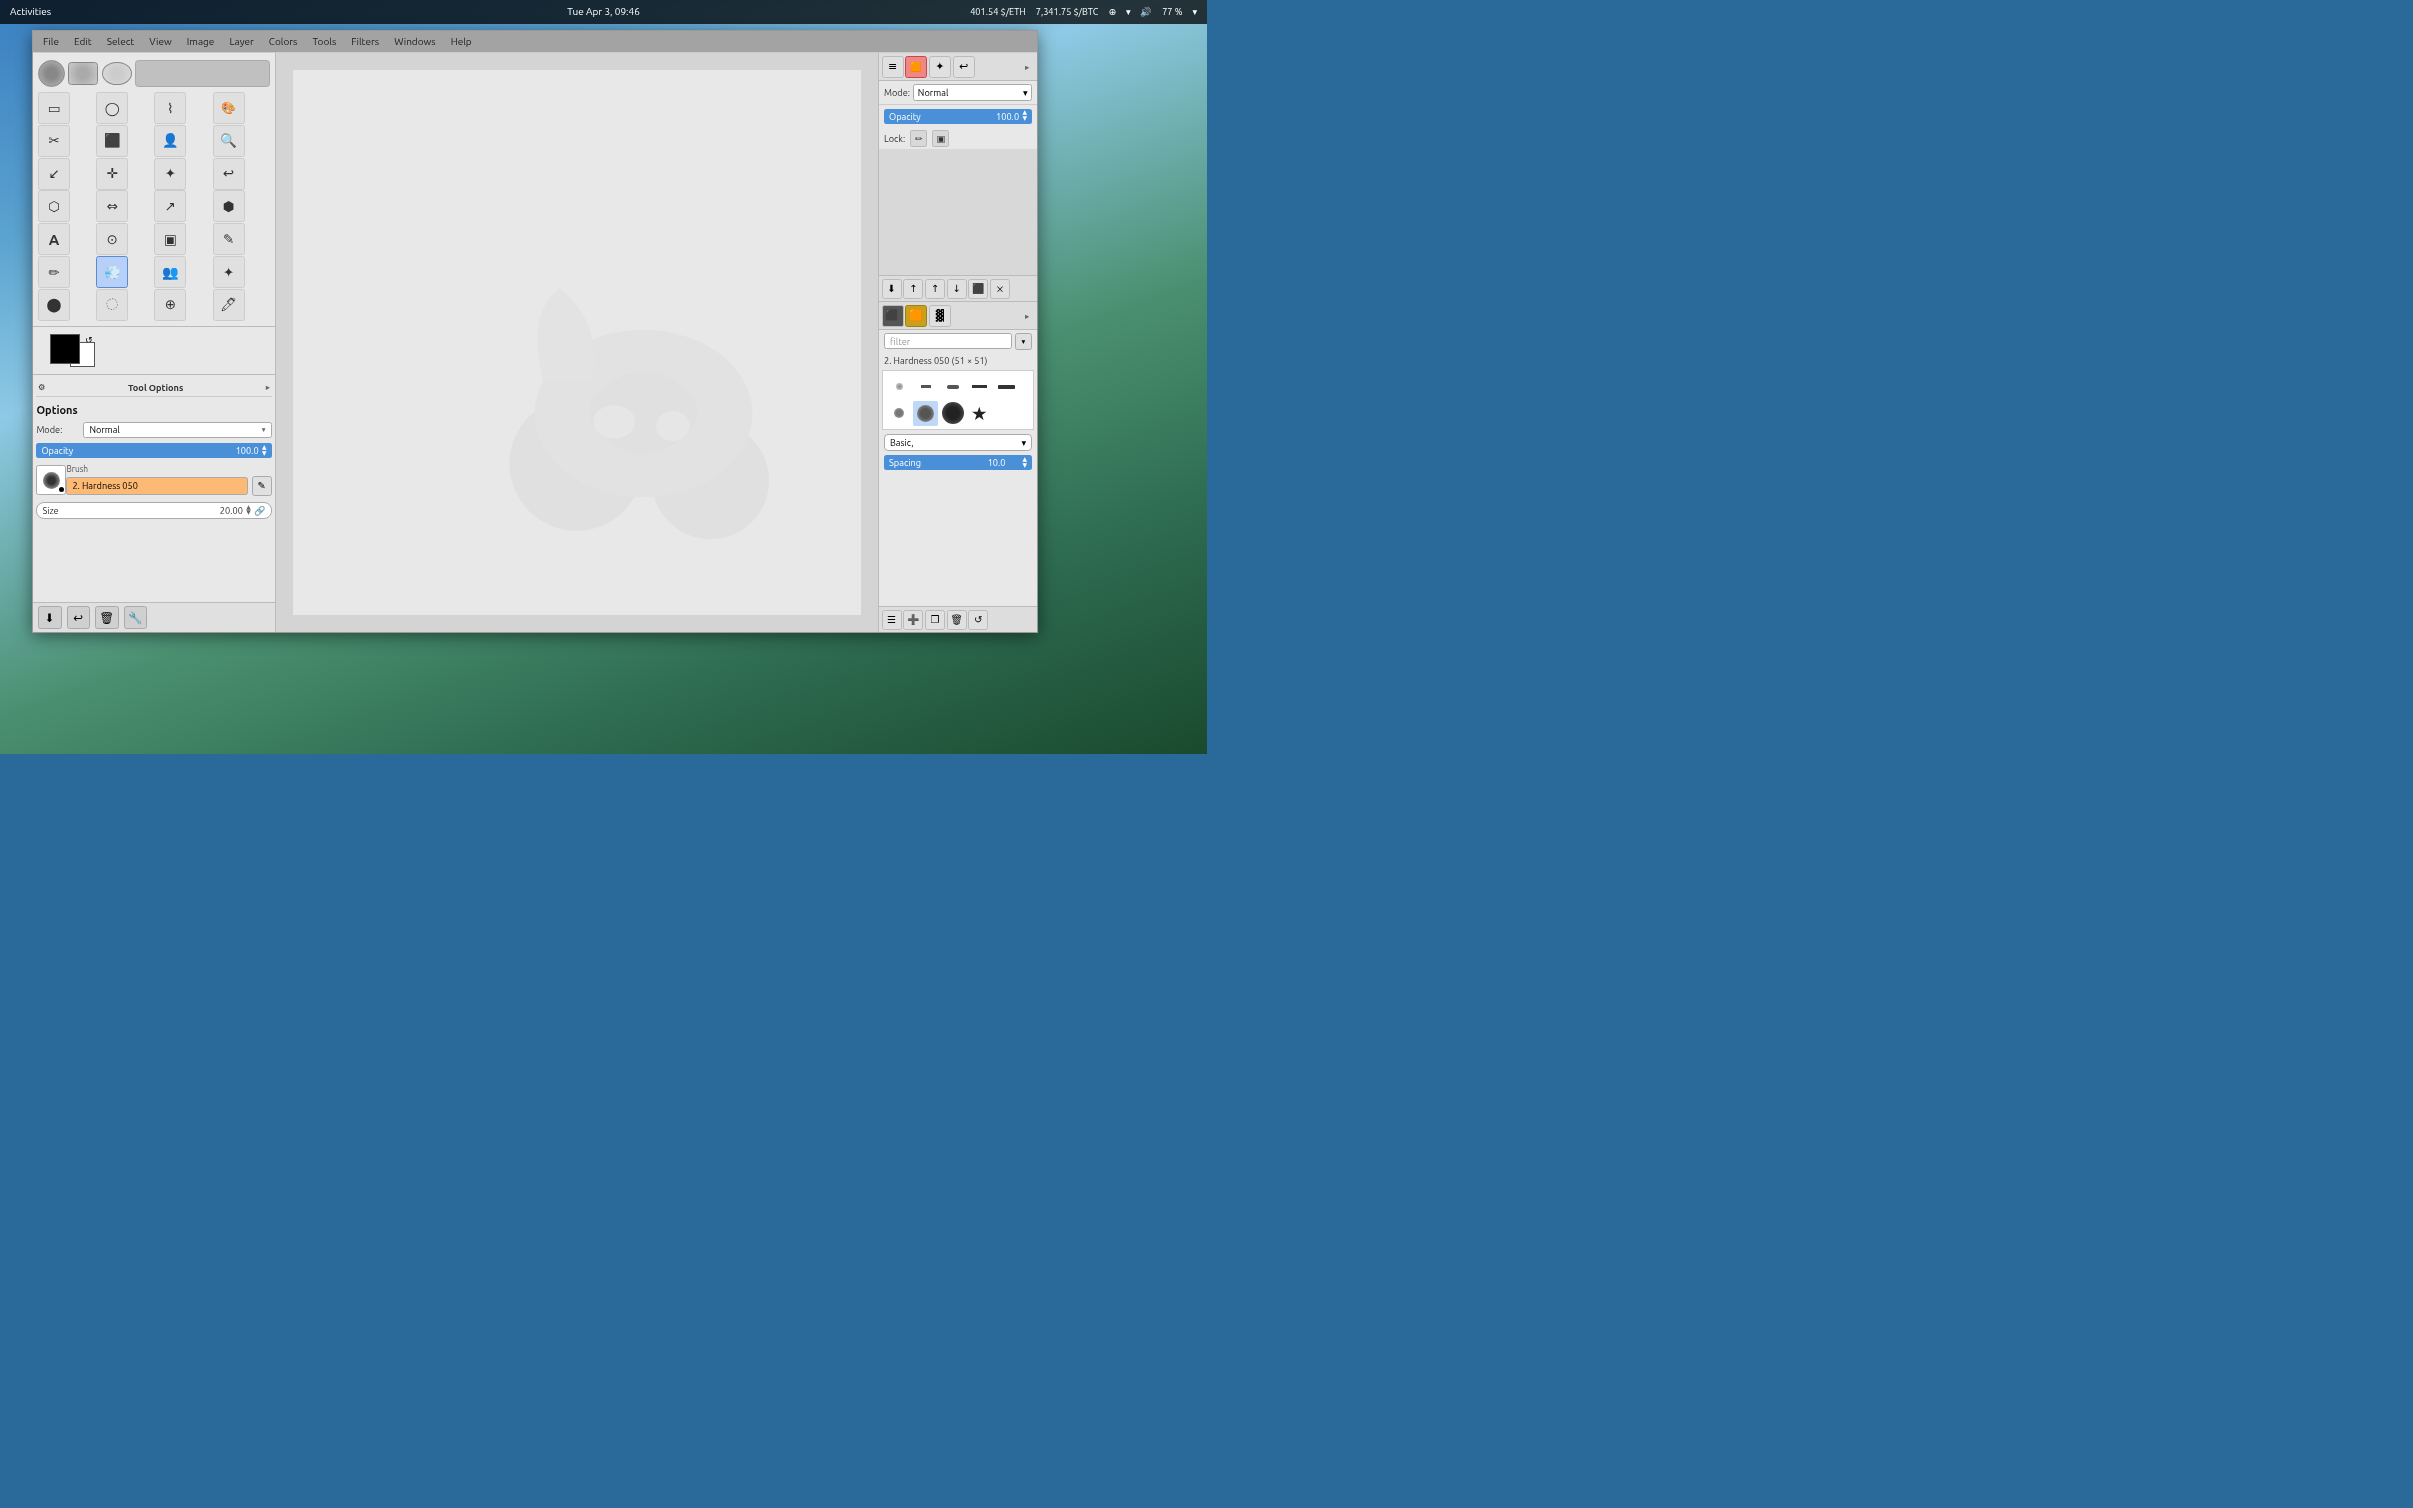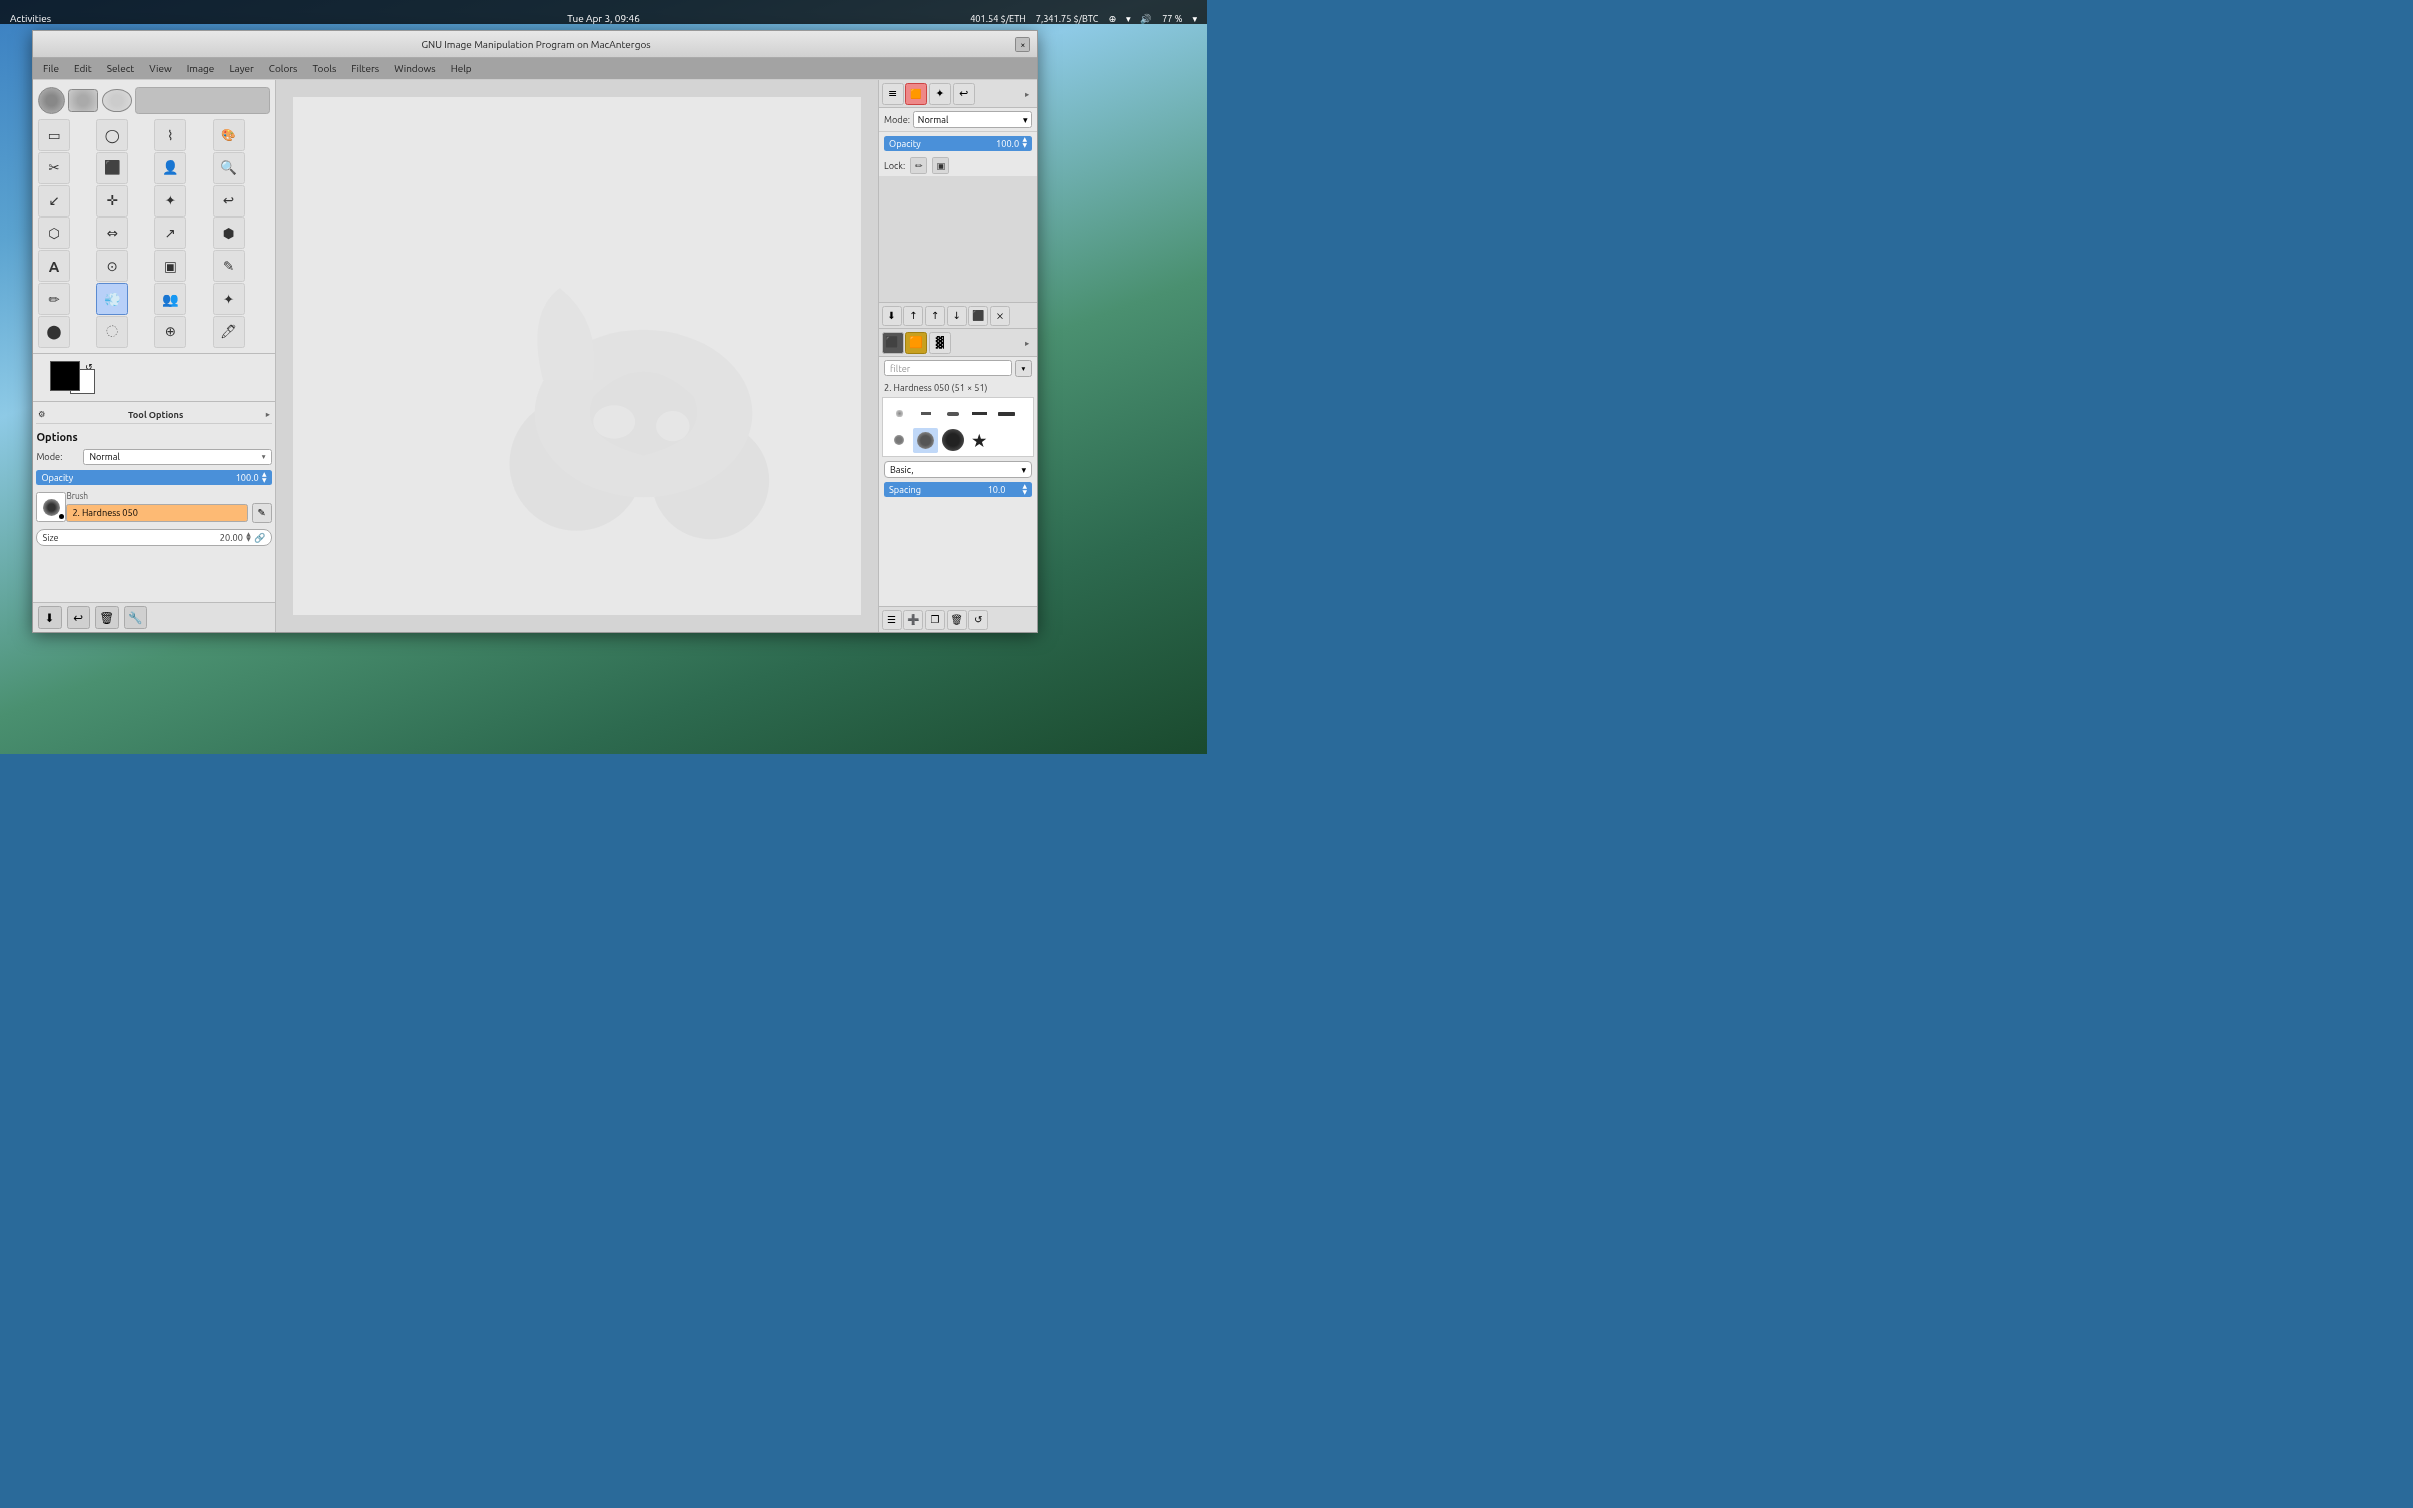--- a/index.html
+++ b/index.html
@@ -20,21 +20,21 @@
       background: linear-gradient(160deg, #3a7fc1 0%, #5ba3d0 20%, #8ecae6 35%, #4a9070 60%, #2d6a4f 80%, #1a4a2e 100%);
     }
 
     
     .topbar {
       position: absolute;
       top: 0; left: 0; right: 0;
       height: 23.5px;
       background: rgba(0,0,0,0.75);
       display: flex;
-      align-items: flex-end;
+      align-items: center;
       justify-content: space-between;
       padding: 0 10px;
       color: #fff;
       font-size: 10px;
       z-index: 100;
     }
     .topbar-left { display: flex; gap: 6.7px; }
     .topbar-center { position: absolute; left: 50%; transform: translateX(-50%); }
     .topbar-right { display: flex; align-items: center; gap: 10px; font-size: 9.2px; }
 
@@ -624,25 +624,20 @@
     <span>⊕</span>
     <span>▾</span>
     <span>🔊</span>
     <span>77 %</span>
     <span>▾</span>
   </div>
 </div>
 
 <div class="gimp-window">
 
-  <div class="title-bar">
-    <div style="width:17px;"></div>
-    <div class="title-bar-title">GNU Image Manipulation Program on MacAntergos</div>
-    <div class="title-bar-close">×</div>
-  </div>
 
   <div class="menu-bar">
     <span class="menu-item">File</span>
     <span class="menu-item">Edit</span>
     <span class="menu-item">Select</span>
     <span class="menu-item">View</span>
     <span class="menu-item">Image</span>
     <span class="menu-item">Layer</span>
     <span class="menu-item">Colors</span>
     <span class="menu-item">Tools</span>

